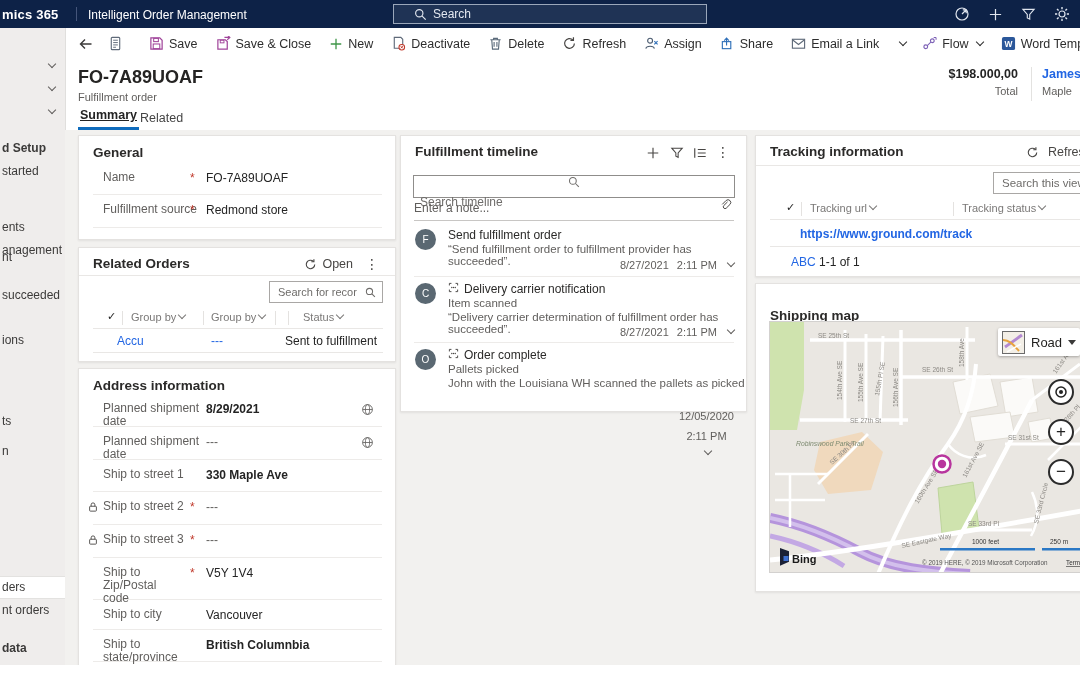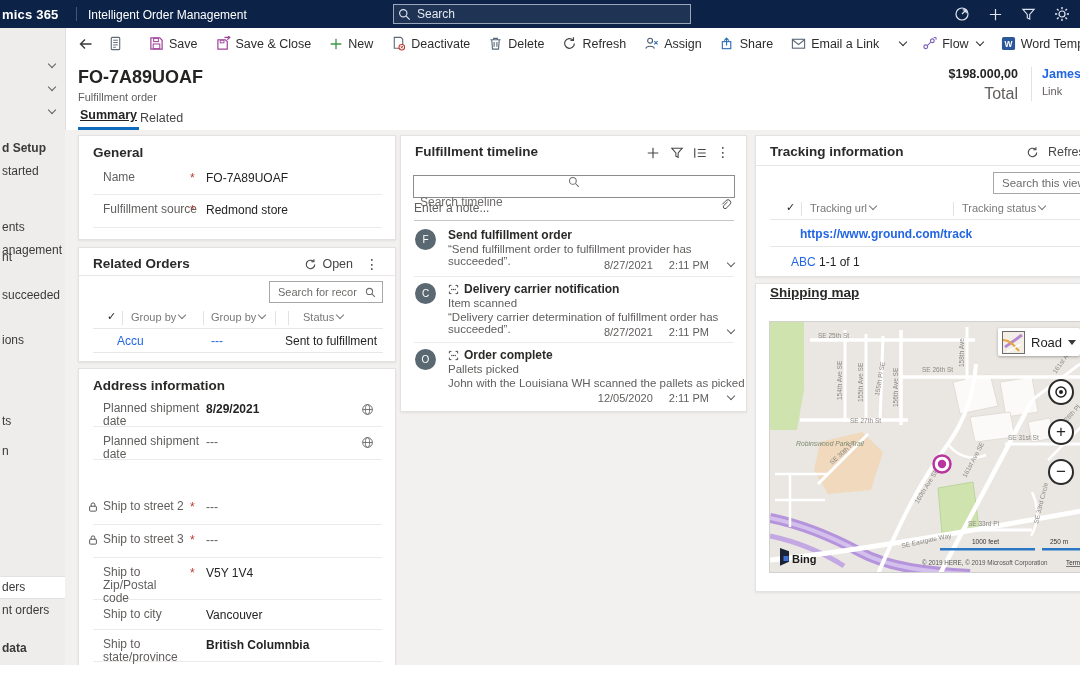--- a/index.html
+++ b/index.html
@@ -4,21 +4,21 @@
 <style>
   html,body{margin:0;padding:0;}
   .stage{position:relative;width:1080px;height:665px;overflow:hidden;background:#404040;
          font-family:"Liberation Sans","DejaVu Sans",sans-serif;color:#323130;}
   
   .navbar{position:absolute;left:0;top:0;width:1080px;height:28px;background:#0d2247;color:#fff;}
   .nav-brand{position:absolute;left:2px;top:7px;font-size:13px;font-weight:700;letter-spacing:.2px;}
   .nav-sep{position:absolute;left:76px;top:7px;width:1px;height:14px;background:#44557a;}
   .nav-app{position:absolute;left:88px;top:8px;font-size:12px;}
   .nav-search{position:absolute;left:393px;top:4px;width:292px;height:18px;border:1px solid #9aa7ba;
-              background:rgba(255,255,255,.08);display:flex;align-items:center;padding-left:4px;gap:6px;
+              background:rgba(255,255,255,.08);display:flex;align-items:center;padding-left:20px;gap:6px;
               color:#e3e8f0;font-size:12px;}
   .nav-icons{position:absolute;right:4px;top:0;height:28px;display:flex;align-items:center;gap:18px;color:#dfe5ee;padding-right:6px;}
   
   .cmdbar{position:absolute;left:65px;top:28px;width:1015px;height:31px;background:#fff;border-bottom:1px solid #e5e4e2;
           display:flex;align-items:center;font-size:12.5px;color:#2d2d2d;}
   .cmd{display:flex;align-items:center;gap:5px;margin-right:18px;white-space:nowrap;cursor:default;}
   .cmd svg{flex:none;}
   .cmd-sep{width:1px;height:16px;background:#e1e0de;margin-right:14px;}
   .chv{display:inline-block;width:5px;height:5px;border:solid currentColor;border-width:0 1.2px 1.2px 0;
        transform:rotate(45deg);margin:-2px 0 2px 3px;}
@@ -49,23 +49,23 @@
   .ghost-input input{border:none;outline:none;width:100%;font:inherit;color:#444;background:transparent;}
   .ghost-input input::placeholder{color:#6e6c6a;}
   .colhdr{font-size:11px;color:#7a7877;display:flex;align-items:center;}
   .vline{position:absolute;top:2px;bottom:2px;width:1px;background:#e4e2e0;}
   .link{color:#2266e3;}
   .icon-btn{color:#484644;display:flex;align-items:center;gap:5px;font-size:12.5px;}
   .dots{font-size:14px;color:#484644;}
   
   .tl-avatar{position:absolute;width:21px;height:21px;border-radius:50%;background:#5a6872;color:#fff;
              font-size:10px;display:flex;align-items:center;justify-content:center;}
-  .tl-title{position:absolute;left:47px;font-size:12px;font-weight:700;color:#2b2a29;display:flex;gap:5px;align-items:center;}
+  .tl-title{position:absolute;left:47px;font-size:12px;font-weight:400;color:#2b2a29;display:flex;gap:5px;}
   .tl-line{position:absolute;left:47px;font-size:11.5px;color:#605e5c;}
-  .tl-date{position:absolute;right:12px;font-size:11px;color:#605e5c;display:flex;gap:16px;align-items:center;}
+  .tl-date{position:absolute;right:12px;font-size:11px;color:#605e5c;display:flex;gap:8px;align-items:center;}
   .tl-div{position:absolute;left:13px;right:12px;border-bottom:1px solid #edebe9;}
   
   .mapbox{position:absolute;left:13px;top:37px;width:350px;height:250px;border:1px solid #d3d1cf;overflow:hidden;background:#eae7e2;}
   .map-ctl{position:absolute;width:26px;height:26px;border-radius:50%;background:#fff;border:2px solid #2b2b2b;
            display:flex;align-items:center;justify-content:center;font-size:17px;color:#222;box-sizing:border-box;}
   .road-sel{position:absolute;left:228px;top:6px;width:78px;height:28px;background:#fff;border-radius:2px;
             box-shadow:0 1px 3px rgba(0,0,0,.3);display:flex;align-items:center;gap:6px;padding-left:4px;font-size:13px;color:#201f1e;}
   .tri{width:0;height:0;border-left:4px solid transparent;border-right:4px solid transparent;border-top:5px solid #3b3a39;}
   svg text{font-family:"Liberation Sans","DejaVu Sans",sans-serif;}
 </style>
@@ -211,26 +211,26 @@
     <div class="rec-sub">Fulfillment order</div>
     <div class="tab active" style="left:13px;">
         <span>Summary</span>
       </div>
     <div class="tab" style="left:73px;color:#444;">
         <span>Related</span>
       </div>
     <div class="hdr-right">
       <div style="text-align:right;padding-right:13px;">
         <div style="font-size:12.5px;font-weight:700;color:#242424;">$198.000,00</div>
-        <div style="font-size:16px;color:#605e5c;margin-top:4px;">Total</div>
+        <div style="font-size:11px;color:#605e5c;margin-top:4px;">Total</div>
       </div>
       <div style="width:1px;background:#e3e2e0;height:34px;"></div>
       <div style="padding-left:10px;width:38px;">
         <div style="font-size:12.5px;font-weight:700;color:#2266e3;white-space:nowrap;">James Ma</div>
-        <div style="font-size:11px;color:#605e5c;margin-top:4px;">Link</div>
+        <div style="font-size:11px;color:#605e5c;margin-top:4px;">Maple</div>
       </div>
     </div>
   </div>
 
   <div class="sidebar">
     <span class="sb-chev" style="top:30px;"><span class="chv"></span></span>
     <span class="sb-chev" style="top:53px;"><span class="chv"></span></span>
     <span class="sb-chev" style="top:76px;"><span class="chv"></span></span>
     <div class="sb-item bold" style="top:113px;">d Setup</div>
     <div class="sb-item" style="top:136px;">started</div>
@@ -323,20 +323,24 @@
       </div>
       <div class="frow" style="top:57px;height:33px;">
         <span class="flabel">Planned shipment date</span>
         <span class="fval" style="color:#605e5c;">---</span>
         <svg width="13" height="13" viewBox="0 0 16 16" style="position:absolute;right:8px;top:10px;">
             <circle cx="8" cy="8" r="6" fill="none" stroke="#605e5c" stroke-width="1.1"></circle>
             <ellipse cx="8" cy="8" rx="2.6" ry="6" fill="none" stroke="#605e5c" stroke-width="1"></ellipse>
             <path d="M2 8h12" stroke="#605e5c" stroke-width="1"></path>
           </svg>
       </div>
+      <div class="frow" style="top:90px;height:32px;">
+        <span class="flabel">Ship to street 1</span>
+        <span class="fval bold">330 Maple Ave</span>
+      </div>
       <div class="frow" style="top:122px;height:33px;">
         <svg width="12" height="12" viewBox="0 0 16 16" style="position:absolute;left:-6px;top:10px;">
             <rect x="3.5" y="7" width="9" height="6.5" rx="1" fill="none" stroke="#484644" stroke-width="1.2"></rect>
             <path d="M5.5 7V5a2.5 2.5 0 0 1 5 0v2" fill="none" stroke="#484644" stroke-width="1.2"></path>
           </svg>
         <span class="flabel">Ship to street 2</span>
         <span class="fstar">*</span>
         <span class="fval" style="color:#605e5c;">---</span>
       </div>
       <div class="frow" style="top:155px;height:33px;">
@@ -426,21 +430,21 @@
         <svg width="11" height="11" viewBox="0 0 16 16">
             <path d="M2 5V2h3M11 2h3v3M14 11v3h-3M5 14H2v-3" fill="none" stroke="#484644" stroke-width="1.4"></path>
             <circle cx="5.5" cy="8" r="1" fill="#484644"></circle>
             <circle cx="8" cy="8" r="1" fill="#484644"></circle>
             <circle cx="10.5" cy="8" r="1" fill="#484644"></circle>
           </svg>
         <span>Order complete</span>
       </div>
       <div class="tl-line" style="top:227px;">Pallets picked</div>
       <div class="tl-line" style="top:241px;">John with the Louisiana WH scanned the pallets as picked</div>
-      <div class="tl-date" style="top:256px;">
+      <div class="tl-date" style="top:274px;flex-direction:column;">
         <span>12/05/2020</span>
           <span>2:11 PM</span>
           <span class="chv"></span>
       </div>
     </div>
 
     <div class="card" style="left:690px;top:5px;width:390px;height:140px;">
       <div class="card-title" style="top:8px;">Tracking information</div>
       <div class="icon-btn" style="position:absolute;left:270px;top:9px;">
         <svg width="13" height="13" viewBox="0 0 16 16">
@@ -471,21 +475,21 @@
         <span class="link" style="position:absolute;left:30px;top:4px;font-size:12px;font-weight:700;">https://www.ground.com/track</span>
       </div>
       <div style="position:absolute;left:14px;right:0;top:110px;border-bottom:1px solid #e9e7e5;"></div>
       <div style="position:absolute;left:14px;right:0;top:116px;height:20px;font-size:12px;">
         <span class="link" style="position:absolute;left:21px;top:3px;">ABC</span>
         <span style="position:absolute;left:49px;top:3px;color:#242424;">1-1 of 1</span>
       </div>
     </div>
 
     <div class="card" style="left:690px;top:153px;width:390px;height:307px;">
-      <div class="card-title" style="top:1px;text-decoration:underline;">Shipping map</div>
+      <div class="card-title" style="top:24px;">Shipping map</div>
       <div class="mapbox">
         <svg width="350" height="250" viewBox="0 0 350 250">
           <rect x="0" y="0" width="350" height="250" fill="#eae7e2"></rect>
 
           <polygon points="0,0 34,0 34,68 27,108 0,108" fill="#cfe3ae"></polygon>
           <polygon points="168,166 203,160 209,206 172,212" fill="#cfe3ae" stroke="#bdd49c" stroke-width="1"></polygon>
 
           <polygon points="50,120 92,110 113,130 101,168 58,172 44,148" fill="#f0d9bd"></polygon>
 
           <g fill="#fbfaf8" stroke="#e1ddd5" stroke-width="1">

